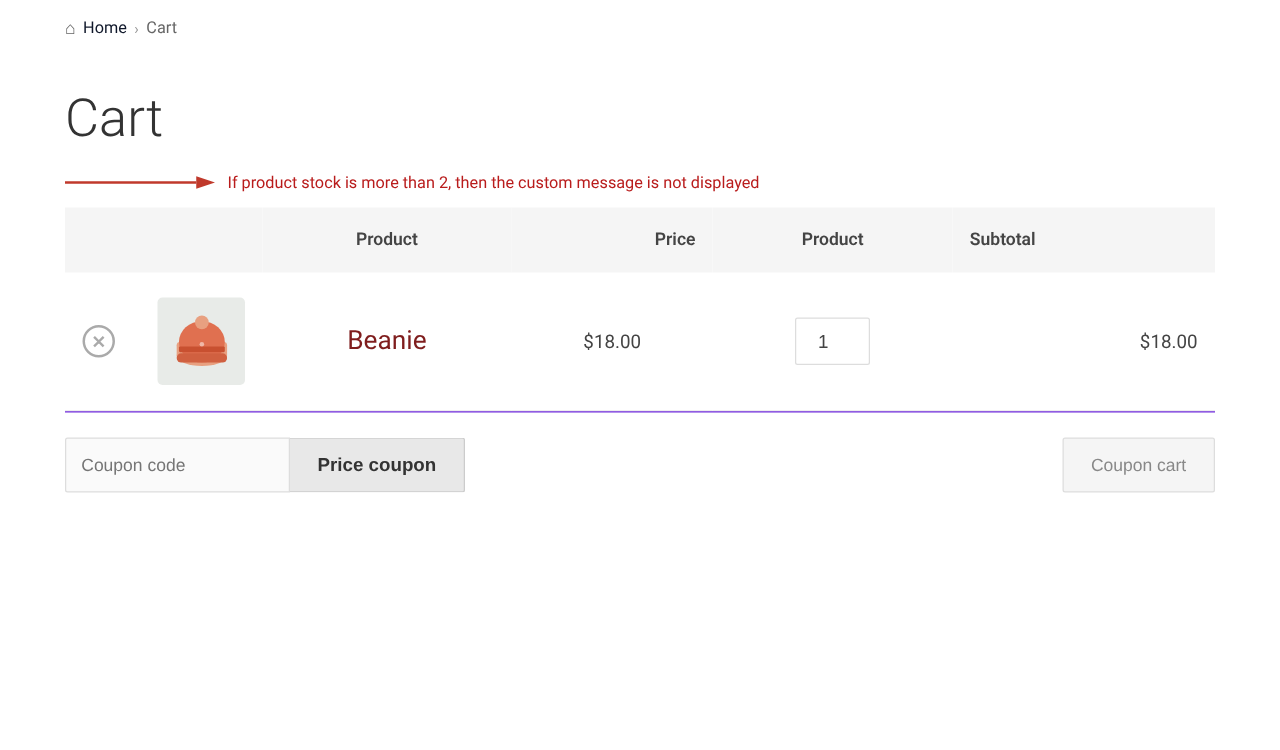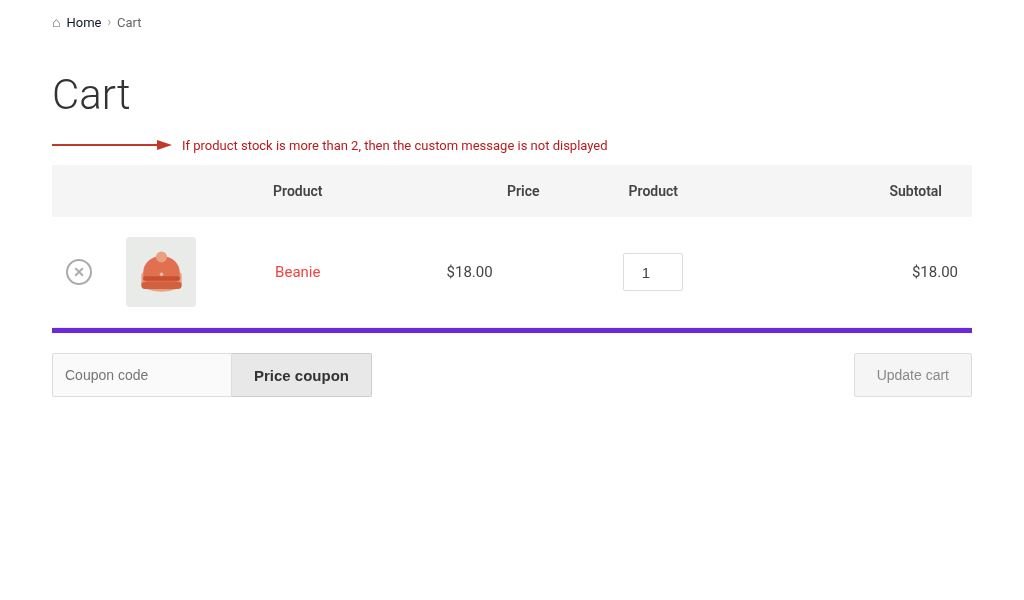--- a/index.html
+++ b/index.html
@@ -83,21 +83,21 @@
       font-size: 14px;
       color: #444;
       text-align: left;
     }
 
     .cart-table thead th.col-remove { width: 60px; }
     .cart-table thead th.col-image { width: 90px; }
     .cart-table thead th.col-product { text-align: center; }
     .cart-table thead th.col-price { text-align: right; }
     .cart-table thead th.col-quantity { text-align: center; }
-    .cart-table thead th.col-subtotal { text-align: right; padding-right: 30px; }
+    .cart-table thead th.col-subtotal { text-align: left; padding-right: 30px; }
 
     .cart-table tbody tr {
       border-bottom: 1px solid #eee;
     }
 
     .cart-table tbody td {
       padding: 20px 14px;
       vertical-align: middle;
     }
 
@@ -132,23 +132,23 @@
     }
 
     
     .beanie-svg {
       width: 55px;
       height: 55px;
     }
 
     .product-name-cell { text-align: center; }
     .product-link {
-      color: #ef4444;
+      color: #7f1d1d;
       text-decoration: none;
-      font-size: 15px;
+      font-size: 21px;
     }
 
     .price-cell { text-align: center; color: #444; }
     .quantity-cell { text-align: center; }
 
     .qty-input {
       width: 60px;
       height: 38px;
       border: 1px solid #ddd;
       text-align: center;
@@ -159,21 +159,21 @@
     }
 
     .subtotal-cell { text-align: right; padding-right: 30px; color: #444; }
 
     
     .cart-actions {
       display: flex;
       align-items: center;
       justify-content: space-between;
       padding: 20px 0;
-      border-top: 5px solid #6d28d9;
+      border-top: 1px solid #6d28d9;
       gap: 10px;
     }
 
     .coupon-section {
       display: flex;
       gap: 0;
       align-items: center;
     }
 
     .coupon-input {
@@ -282,16 +282,16 @@
         <td class="subtotal-cell">$18.00</td>
       </tr>
     </tbody>
   </table>
 
   <div class="cart-actions">
     <div class="coupon-section">
       <input type="text" class="coupon-input" placeholder="Coupon code" style="">
       <button class="apply-coupon-btn">Price coupon</button>
     </div>
-    <button class="update-cart-btn">Update cart</button>
+    <button class="update-cart-btn">Coupon cart</button>
   </div>
 
 </div>
 
 </body></html>

